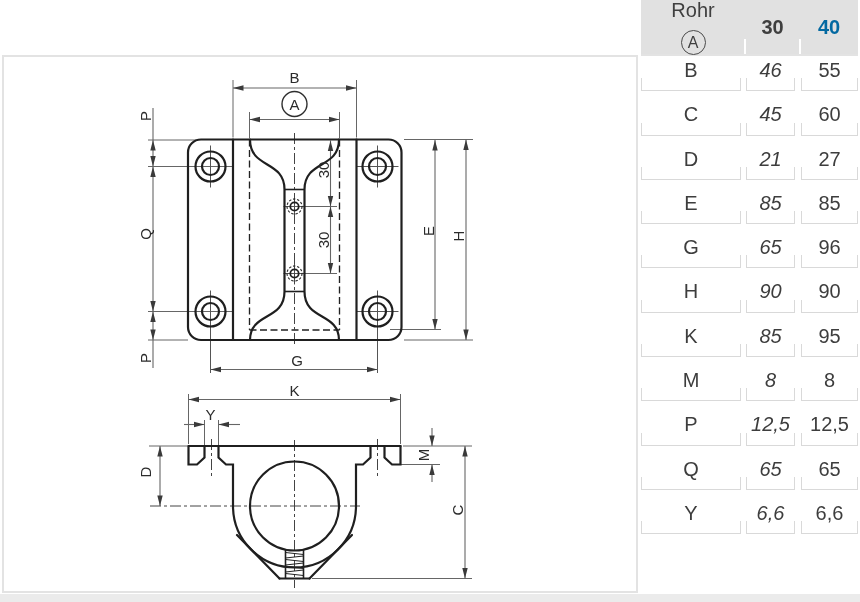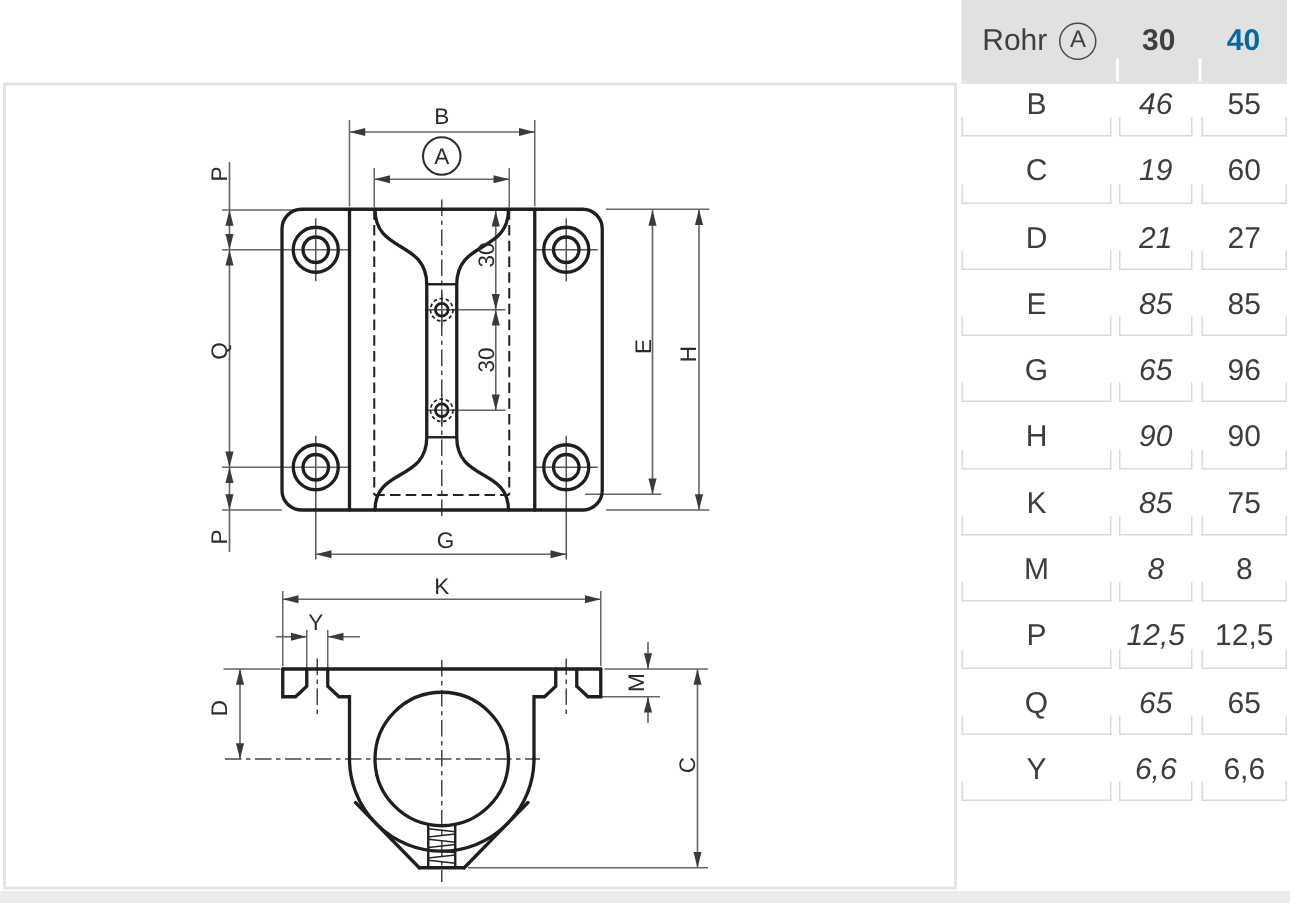--- a/index.html
+++ b/index.html
@@ -12,21 +12,21 @@
   .panel svg{display:block;}
 
   
   .bottom-strip{position:absolute;left:0;top:594px;width:860px;height:8px;background:#ebebeb;}
 
   
   .spec-table{position:absolute;left:641px;top:0;width:217px;}
   .thead{position:absolute;left:0;top:0;width:217px;height:54px;background:#e1e1e1;
          border-bottom:2px solid #e3e3e3;display:flex;align-items:center;box-sizing:content-box;}
   .th-label{width:104px;display:flex;align-items:center;justify-content:center;gap:8px;
-            font-size:20px;color:#3f3f3f;}
+            font-size:20px;color:#3f3f3f;flex-direction:column;}
   .badge{width:25px;height:25px;border:1.5px solid #4a4a4a;border-radius:50%;
          display:flex;align-items:center;justify-content:center;font-size:16px;color:#3f3f3f;
          background:transparent;box-sizing:border-box;}
   .th-v1{width:55px;text-align:center;font-size:20px;font-weight:bold;color:#3f3f3f;}
   .th-v2{width:58px;text-align:center;font-size:20px;font-weight:bold;color:#0369a1;}
   .hdr-sep{position:absolute;bottom:0;width:2px;height:15px;background:#fff;}
   .hdr-sep.s1{left:103px;} .hdr-sep.s2{left:158px;}
 
   .tbody{position:absolute;left:0;top:56px;width:217px;}
   .trow{position:relative;height:44.3px;display:flex;}
@@ -277,21 +277,21 @@
           <div class="ubox"></div>
         </div>
     </div>
     <div class="trow">
       <div class="cell c-dim">
           <span class="txt">C</span>
           <div class="ubox"></div>
         </div>
       <div class="gap1"></div>
       <div class="cell c-v1">
-          <span class="txt">19</span>
+          <span class="txt">45</span>
           <div class="ubox"></div>
         </div>
       <div class="gap2"></div>
       <div class="cell c-v2">
           <span class="txt">60</span>
           <div class="ubox"></div>
         </div>
     </div>
     <div class="trow">
       <div class="cell c-dim">
@@ -362,21 +362,21 @@
           <span class="txt">K</span>
           <div class="ubox"></div>
         </div>
       <div class="gap1"></div>
       <div class="cell c-v1">
           <span class="txt">85</span>
           <div class="ubox"></div>
         </div>
       <div class="gap2"></div>
       <div class="cell c-v2">
-          <span class="txt">75</span>
+          <span class="txt">95</span>
           <div class="ubox"></div>
         </div>
     </div>
     <div class="trow">
       <div class="cell c-dim">
           <span class="txt">M</span>
           <div class="ubox"></div>
         </div>
       <div class="gap1"></div>
       <div class="cell c-v1">

